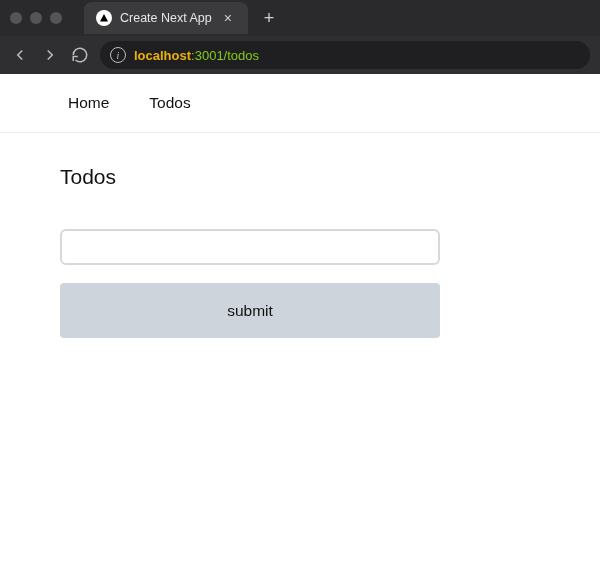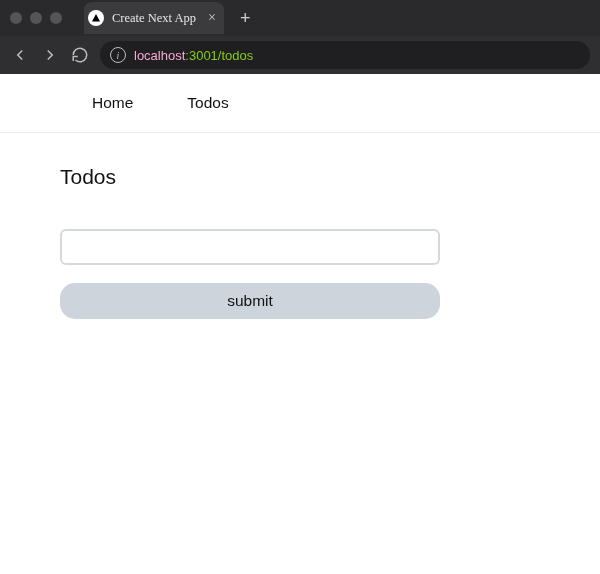--- a/index.html
+++ b/index.html
@@ -31,26 +31,25 @@
       height: 12px;
       border-radius: 50%;
       background: #555;
     }
     .tab {
       display: flex;
       align-items: center;
       gap: 8px;
       background: #3b3b3e;
       height: 32px;
-      padding: 0 4px;
+      padding: 0 12px;
       border-radius: 8px 8px 0 0;
       max-width: 230px;
       flex: 0 0 auto;
       margin-left: 8px;
-      font-family: Liberation Serif, serif;
     }
     .favicon {
       width: 16px;
       height: 16px;
       border-radius: 50%;
       background: #fff;
       display: flex;
       align-items: center;
       justify-content: center;
     }
@@ -111,31 +110,31 @@
       border: 1.5px solid #bdbdbd;
       border-radius: 50%;
       display: flex;
       align-items: center;
       justify-content: center;
       font-size: 10px;
       color: #bdbdbd;
       font-style: italic;
       font-family: Georgia, serif;
     }
-    .addr-host { font-weight: 400; color: #f9a8d4; }
+    .addr-host { font-weight: 700; color: #eab308; }
     .addr-path { color: #84cc16; }
     .page {
       background: #fff;
       height: calc(574px - 36px - 38px);
       overflow: auto;
     }
     .navbar {
       display: flex;
-      gap: 54px;
-      padding: 20px 92px;
+      gap: 40px;
+      padding: 20px 68px;
       border-bottom: 1px solid #ececec;
     }
     .nav-link {
       font-size: 15.5px;
       color: #111;
       cursor: pointer;
     }
     .content {
       padding: 32px 60px;
     }
@@ -151,23 +150,23 @@
       border: 2px solid #d4d9de;
       border-radius: 6px;
       background: #fff;
       padding: 0 10px;
       font-size: 14px;
       display: block;
       margin-bottom: 18px;
     }
     .submit-btn {
       width: 380px;
-      height: 36px;
+      height: 55px;
       border: none;
-      border-radius: 15px;
+      border-radius: 4px;
       background: #ced4dc;
       color: #111;
       font-size: 15.5px;
       cursor: pointer;
     }
   </style>
 </head>
 <body>
 
 <div class="browser-chrome">

